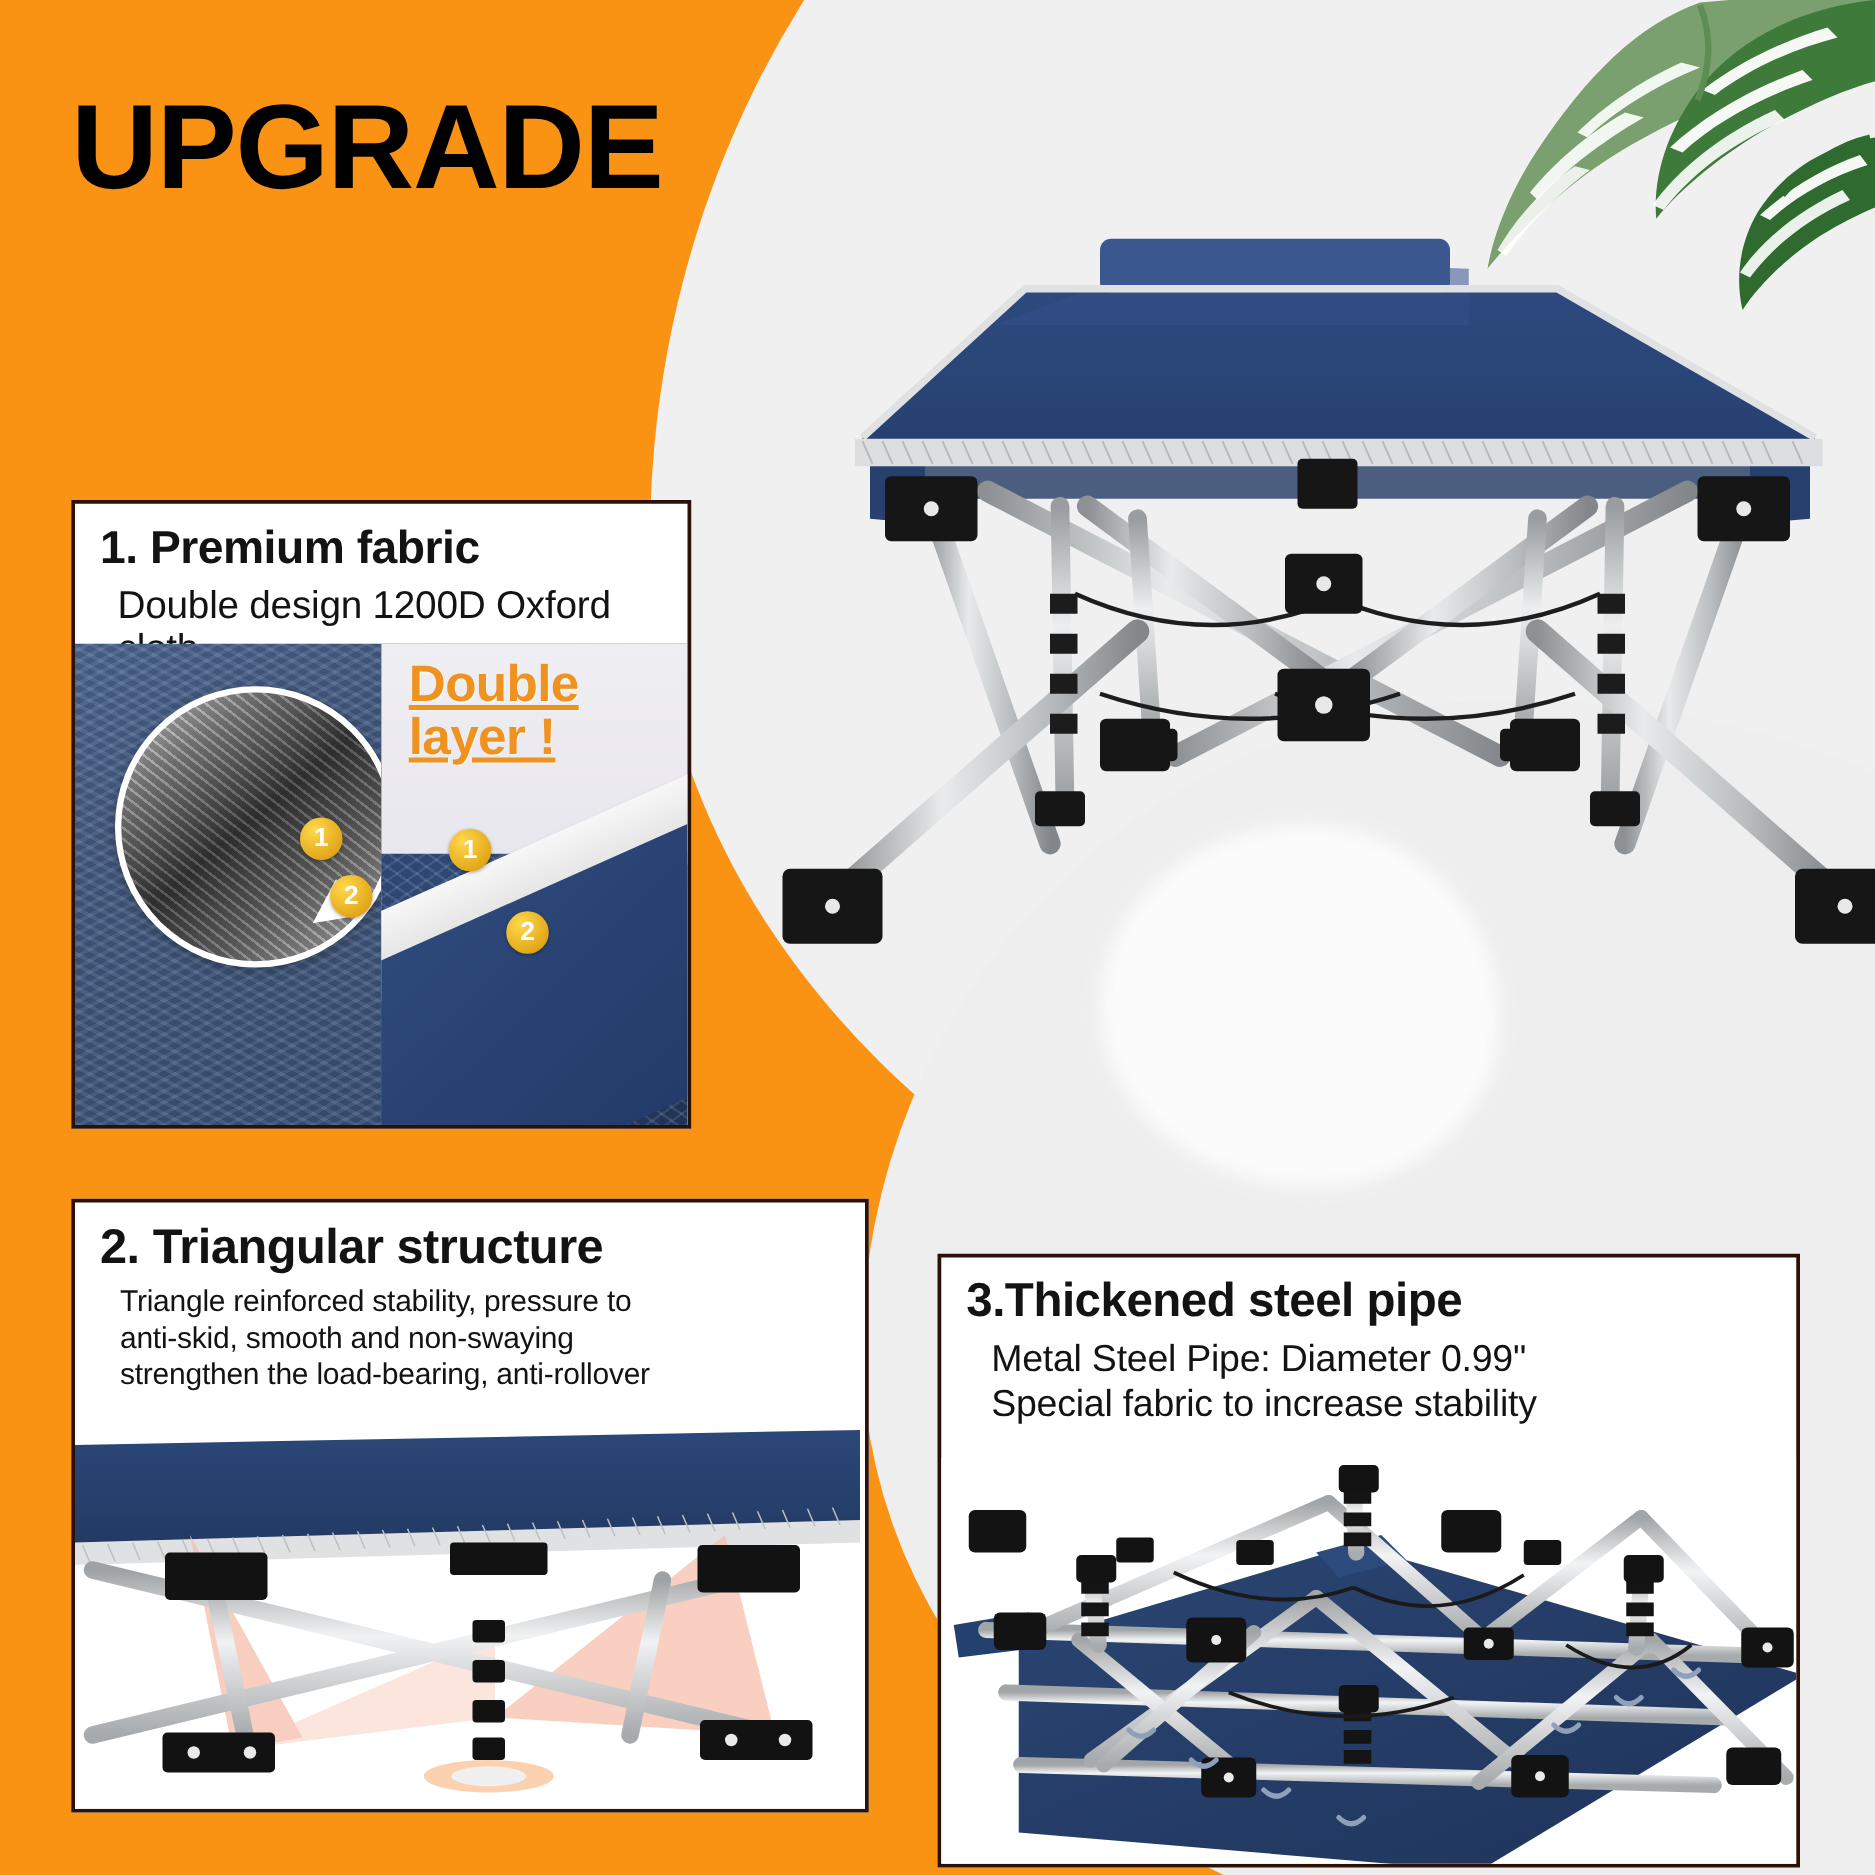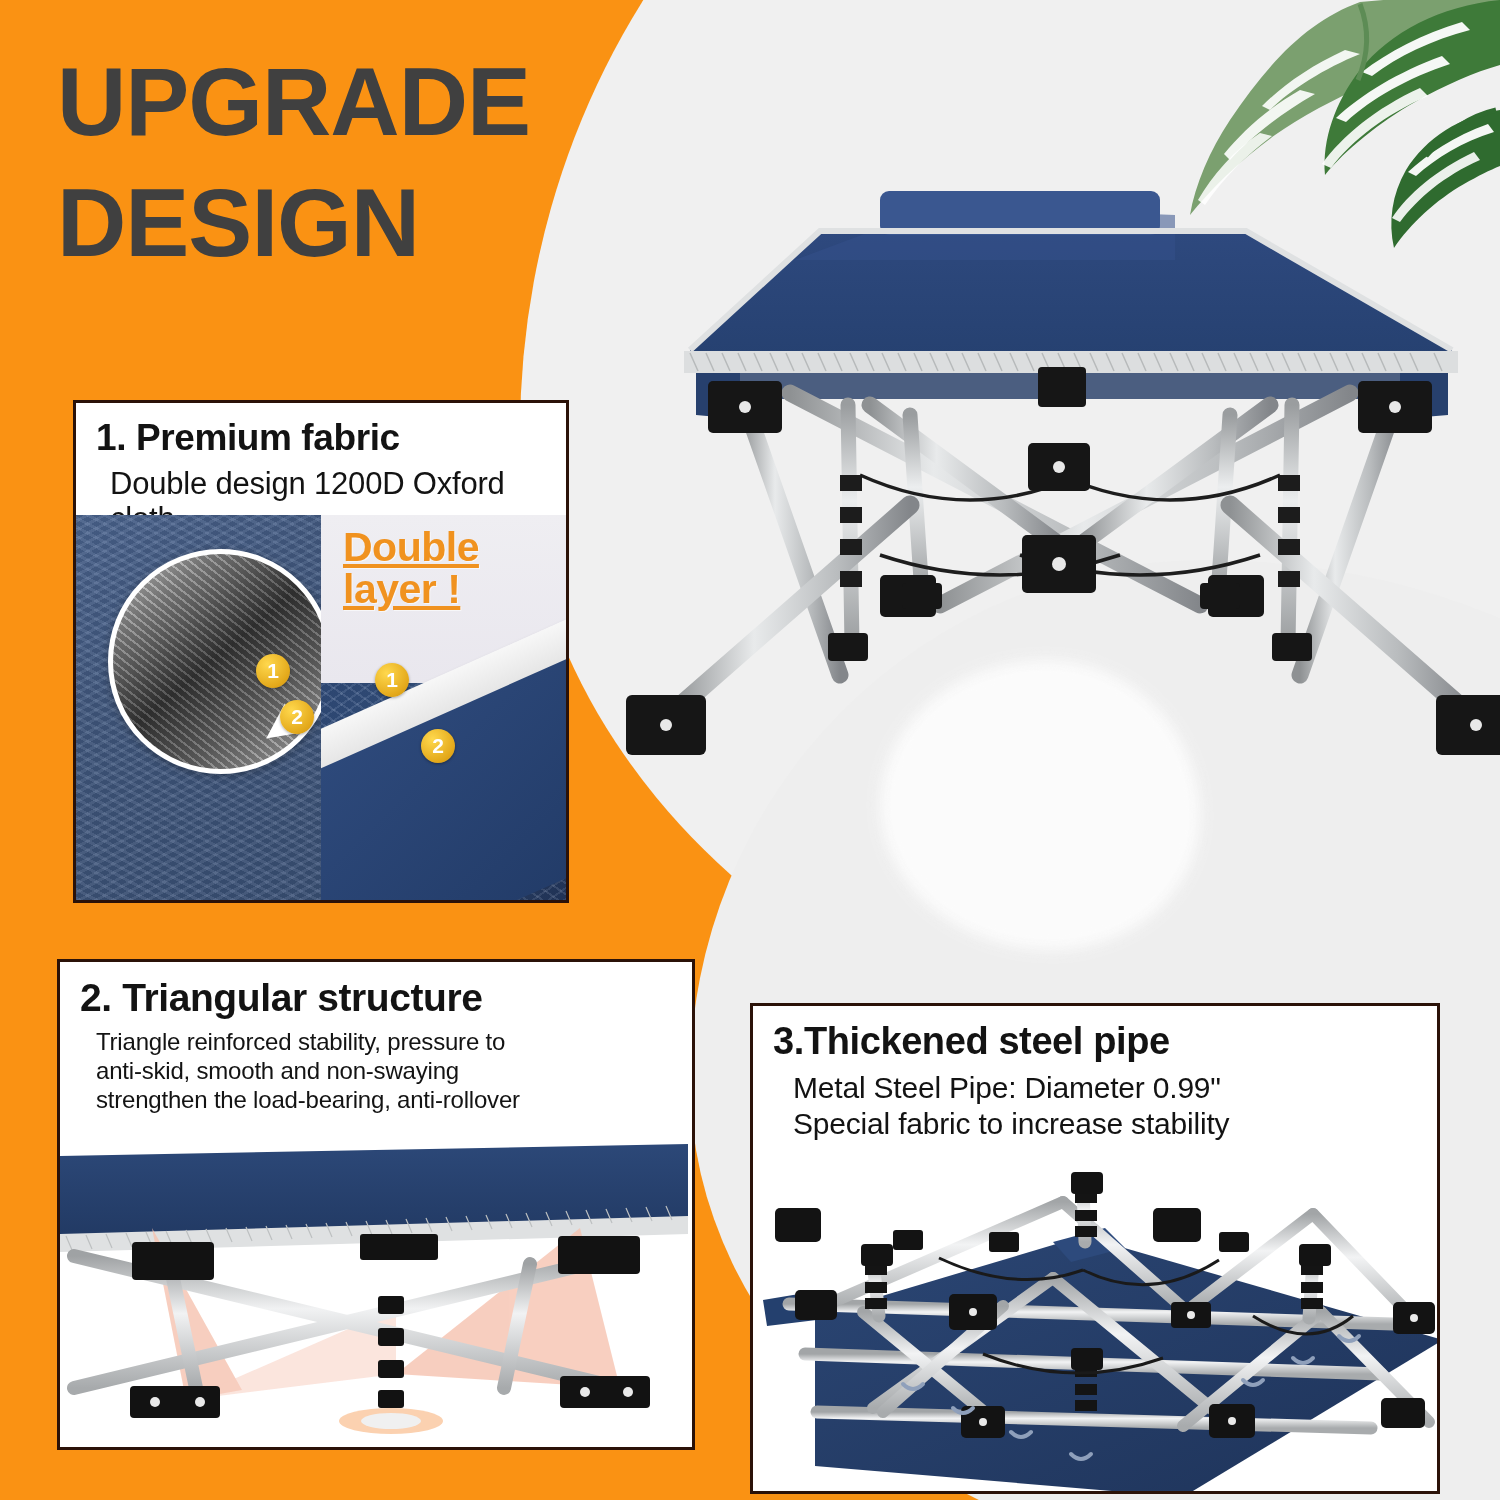--- a/index.html
+++ b/index.html
@@ -40,40 +40,40 @@
     position:absolute;left:1050px;top:80px;width:470px;height:900px;
     background:linear-gradient(160deg,#f3f3f3 0%,#e9e9e9 60%,#ededed 100%);
     opacity:.85;
   }
 
   
   .leaves{position:absolute;right:0;top:-10px;width:390px;height:300px;}
 
   
   .title{
-    position:absolute;left:57px;top:42px;width:560px;
-    color:#404040;
+    position:absolute;left:57px;top:58px;width:560px;
+    color:#000000;
     font-weight:bold;
     font-size:96px;
     line-height:1.26;
     letter-spacing:-1px;
     z-index:6;
   }
   .title span{display:block;}
 
   
   .panel{
     position:absolute;
     background:#ffffff;
     border:3px solid #2b1208;
     box-sizing:border-box;
     overflow:hidden;
     z-index:5;
   }
-  #panel-1{left:57px;top:400px;width:496px;height:503px;margin-left:16px;}
+  #panel-1{left:57px;top:400px;width:496px;height:503px;}
   #panel-2{left:57px;top:959px;width:638px;height:491px;}
   #panel-3{left:750px;top:959px;width:690px;height:491px;margin-top:44px;}
 
   .p-head{
     font-size:37px;font-weight:600;color:#131313;
     margin:14px 0 0 20px;letter-spacing:-.4px;line-height:1.15;
   }
   #panel-2 .p-head{font-size:39px;}
   #panel-3 .p-head{font-size:38px;}
   .p-sub{
@@ -500,16 +500,15 @@
           <path d="M490 214 q10 10 20 0"></path>
             <path d="M540 192 q10 10 20 0"></path>
           <path d="M586 170 q10 10 20 0"></path>
         </g>
       </svg>
     </div>
   </div>
 
   <div class="title">
     <span>UPGRADE</span>
-    <span>DESIGN</span>
   </div>
 
 </div>
 
 </body></html>

